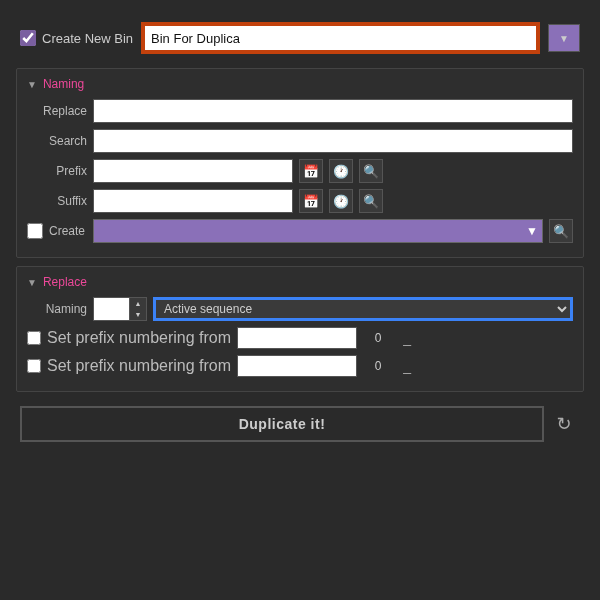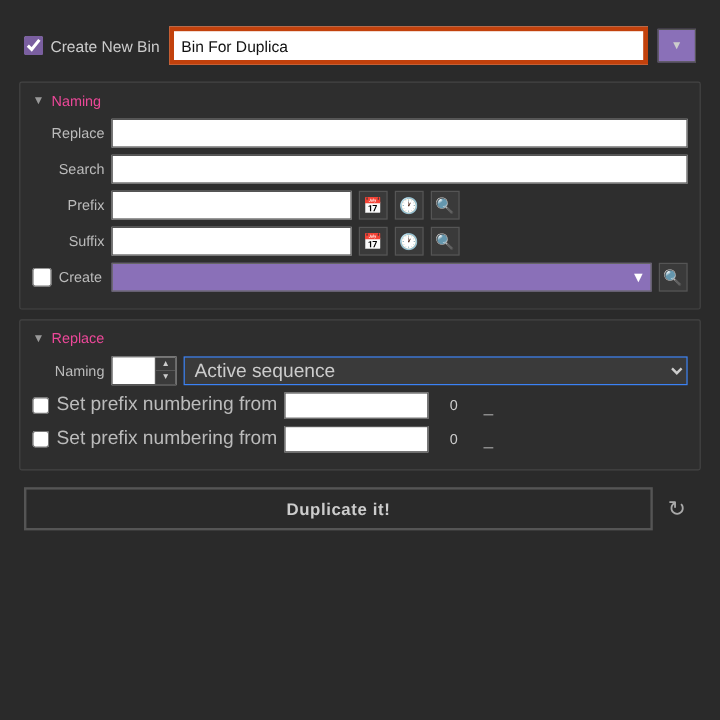--- a/index.html
+++ b/index.html
@@ -219,23 +219,23 @@
       font-size: 7px;
       display: flex;
       align-items: center;
       justify-content: center;
       padding: 0;
     }
 
     .sequence-select {
       height: 24px;
       background: #3a3a3a;
-      border: 1px solid #3b82f6;
-      color: #ccc;
-      font-size: 16px;
+      border: 3px solid #3b82f6;
+      color: #ccc;
+      font-size: 12px;
       padding: 0 4px;
       outline: none;
       cursor: pointer;
       flex: 1;
     }
 
     .checkbox-row {
       display: flex;
       align-items: center;
       gap: 6px;

